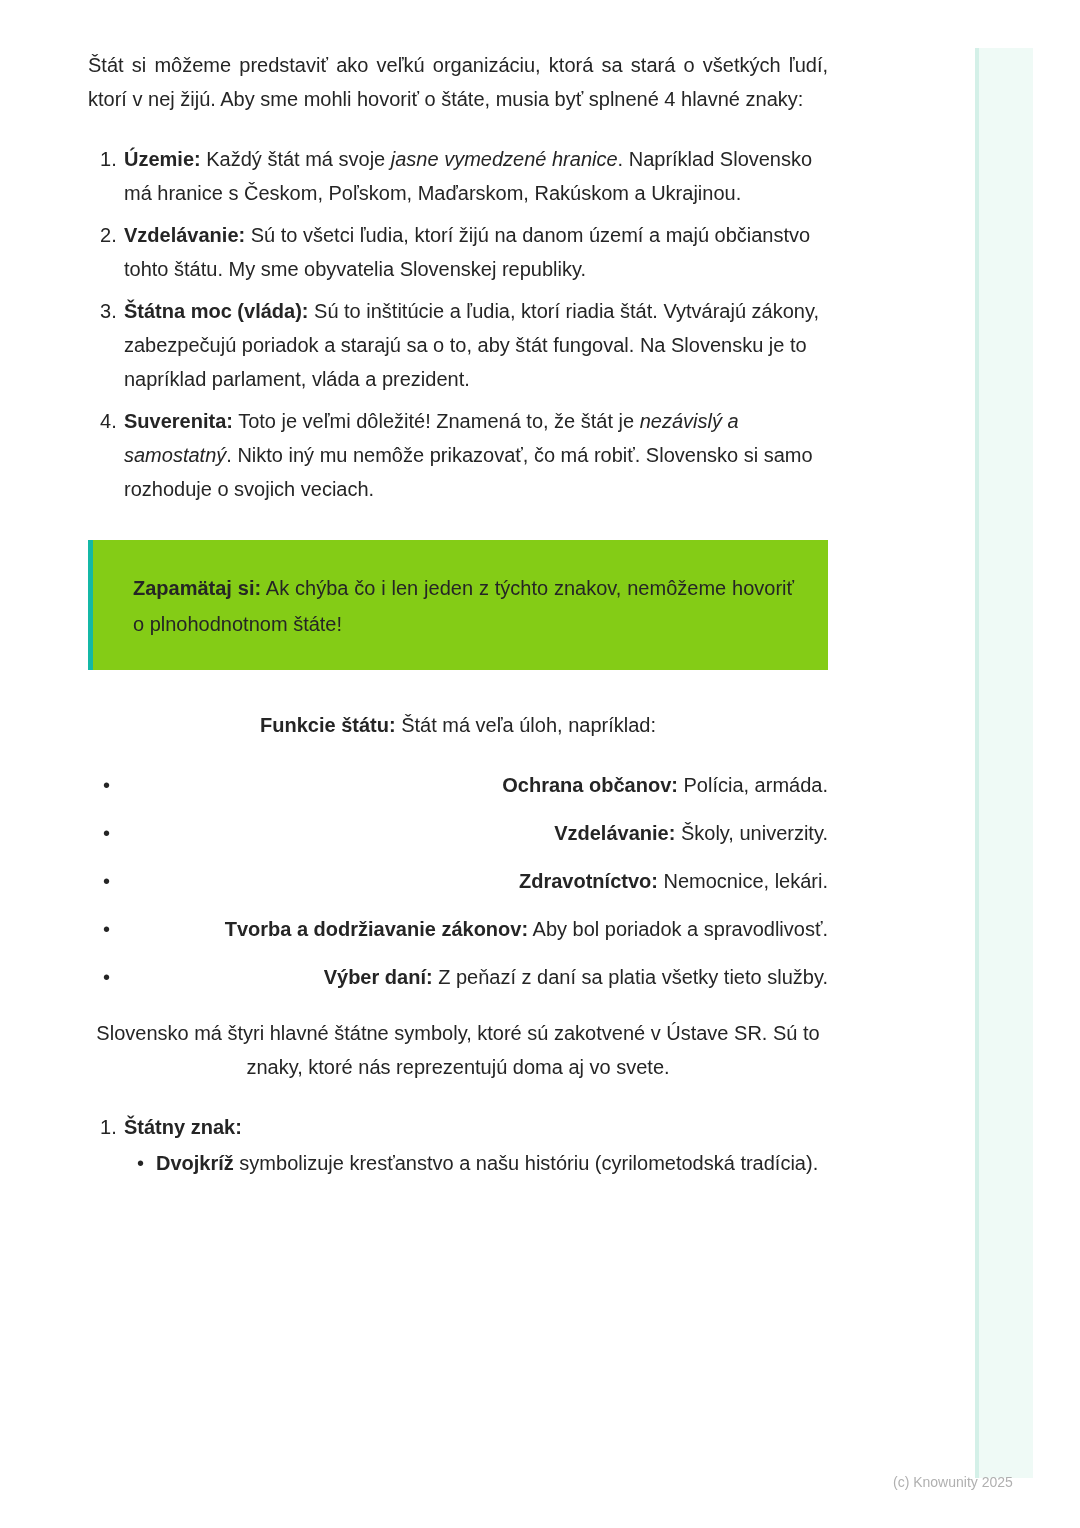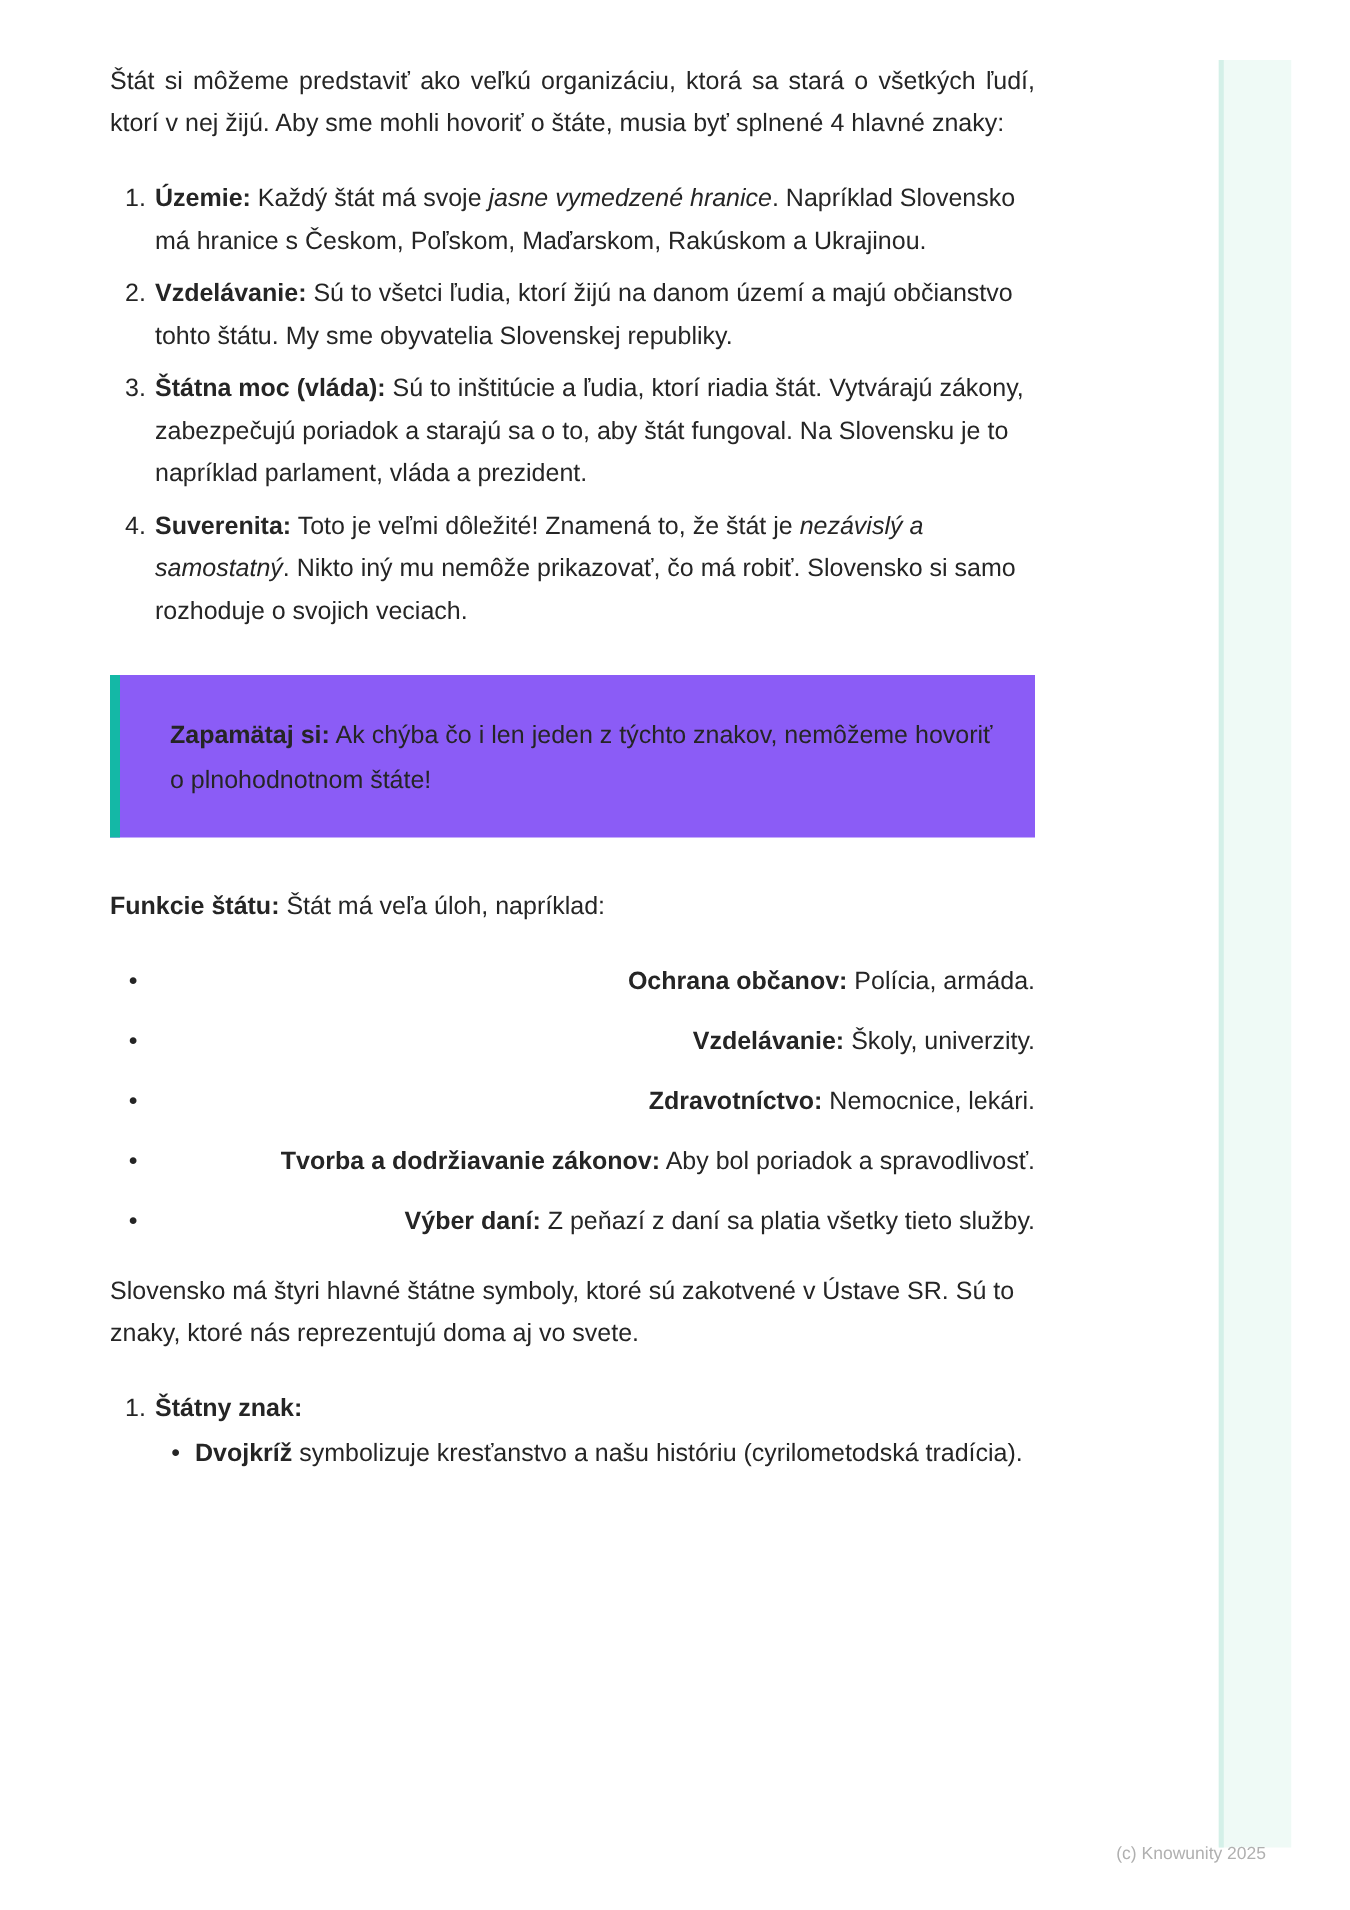--- a/index.html
+++ b/index.html
@@ -49,21 +49,21 @@
   }
 
   p.para {
     margin: 0 0 26px 0;
     font-size: 20px;
     line-height: 34px;
     text-align: justify;
     text-justify: inter-word;
   }
   p.para.left {
-    text-align: left;
+    text-align: center;
   }
 
   ol.numlist {
     margin: 0 0 22px 0;
     padding: 0;
     list-style: none;
     counter-reset: numitem;
   }
   ol.numlist > li {
     position: relative;
@@ -124,22 +124,22 @@
     top: 0;
     font-size: 20px;
     line-height: 34px;
   }
 
   b, .b { font-weight: bold; }
   i, .i { font-style: italic; }
 
   .callout {
     position: relative;
-    background: #8b5cf6;
-    border-left: 8px solid #14b8a6;
+    background: #84cc16;
+    border-left: 5px solid #14b8a6;
     padding: 30px 34px 28px 40px;
     margin: 34px 0 38px 0;
     box-sizing: border-box;
     width: 740px;
   }
   .callout p {
     margin: 0;
     font-size: 20px;
     line-height: 36px;
     text-align: justify;

